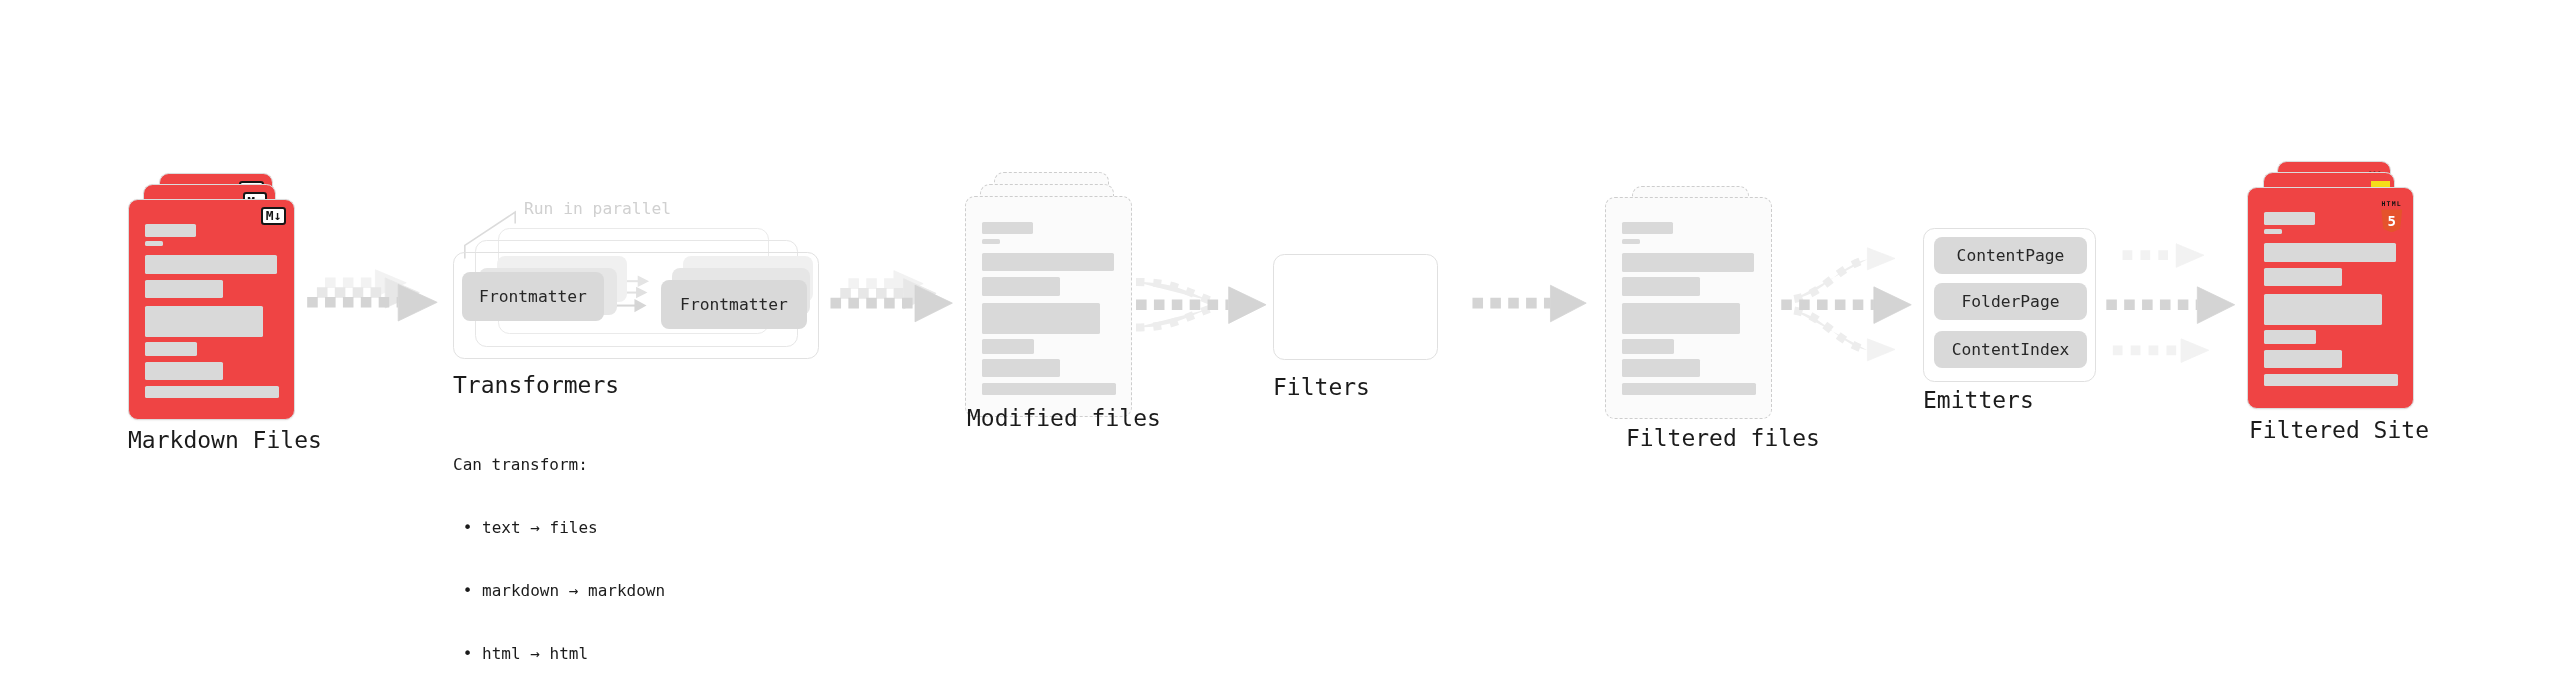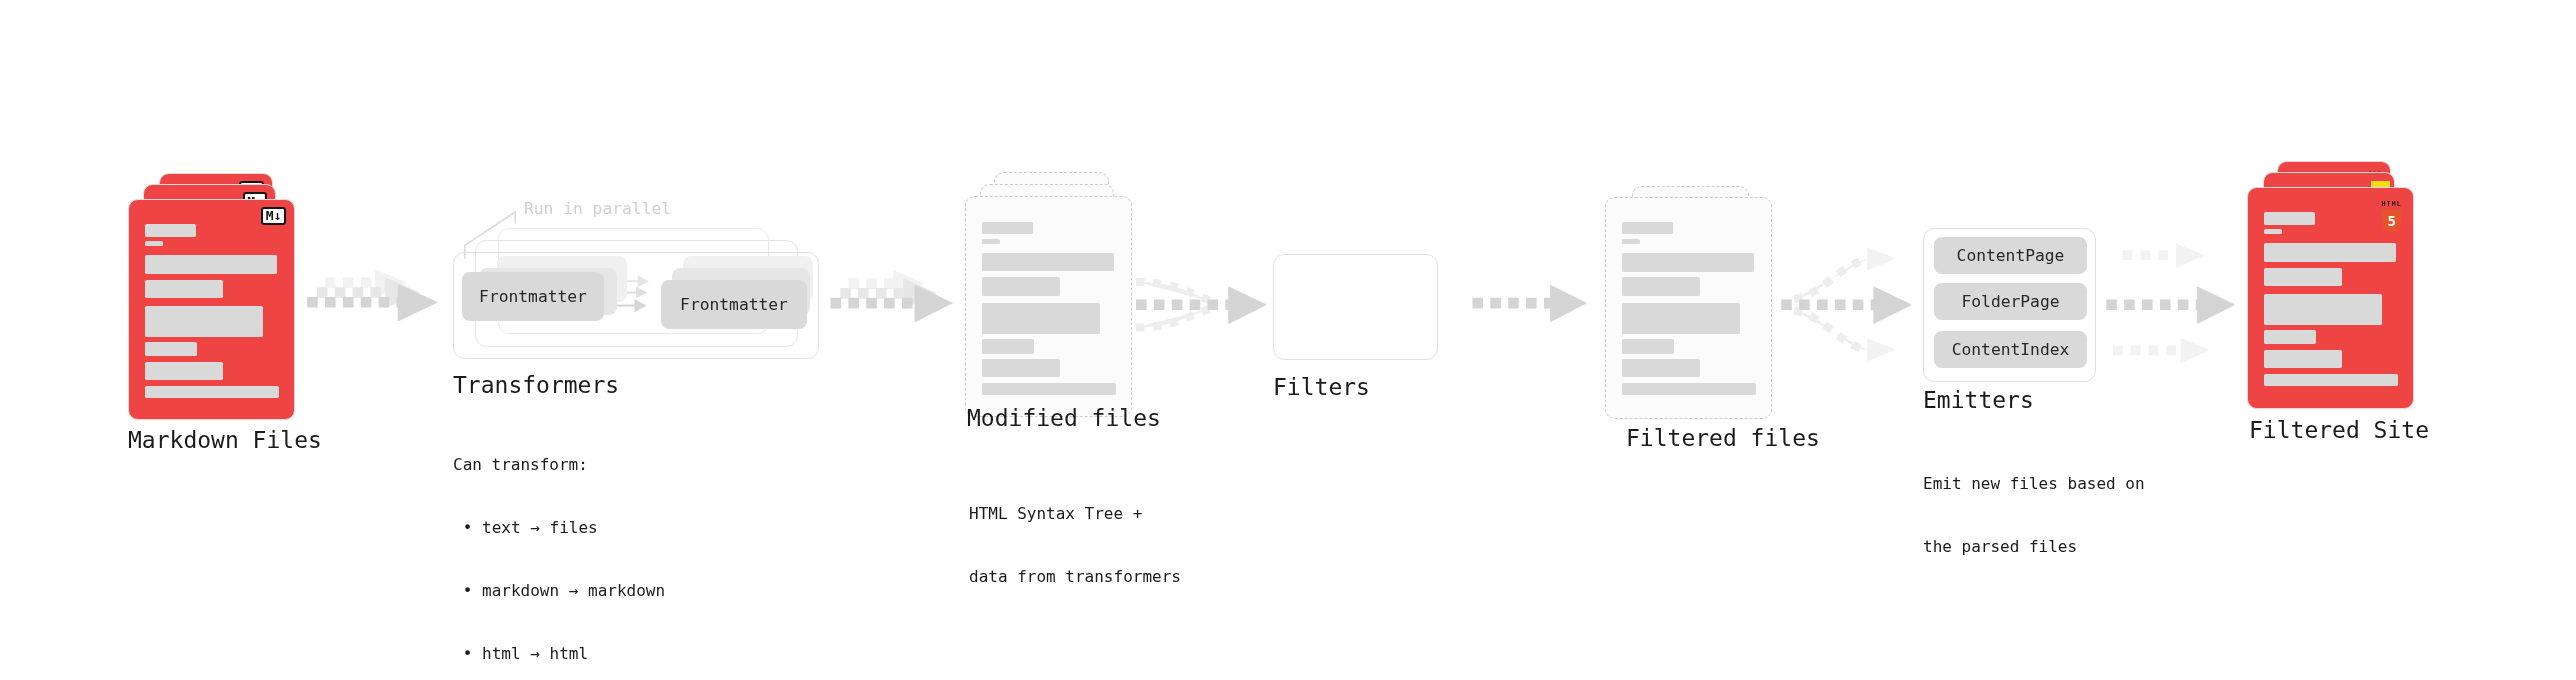--- a/index.html
+++ b/index.html
@@ -177,24 +177,20 @@
           <div class="bar" style="width: 132px; height: 18.7px; margin-bottom: 5.7px;"></div>
           <div class="bar" style="width: 78px; height: 18.7px; margin-bottom: 7.3px;"></div>
           <div class="bar" style="width: 118px; height: 31px; margin-bottom: 4.9px;"></div>
           <div class="bar" style="width: 52px; height: 14.6px; margin-bottom: 5.7px;"></div>
           <div class="bar" style="width: 78px; height: 18px; margin-bottom: 5.7px;"></div>
           <div class="bar" style="width: 134px; height: 12.2px; margin-bottom: 0px;"></div>
         </div>
     </div>
   </div>
   <div class="stage-label" style="left:967px;top:404px">Modified files</div>
-  <div class="desc" style="left:969px;top:461px">
-    <div>HTML Syntax Tree +</div>
-    <div>data from transformers</div>
-  </div>
 
   <div class="obox" style="left:1273px;top:254px;width:165px;height:106px"></div>
   <div class="stage-label" style="left:1273px;top:373px">Filters</div>
 
   <div class="stack" style="left:1605px;top:186px;width:199px;height:236px">
     <div class="card dashed z1" style="left:27px;top:0;width:117px;height:221px"></div>
     <div class="card dashed z2" style="left:0;top:10.6px;width:167px;height:222px">
       <div class="bars">
           <div class="bar" style="width: 51px; height: 12.2px; margin-bottom: 4.9px;"></div>
           <div class="bar" style="width: 18px; height: 4.9px; margin-bottom: 9px;"></div>
@@ -207,24 +203,20 @@
         </div>
     </div>
   </div>
   <div class="stage-label" style="left:1626px;top:424px">Filtered files</div>
 
   <div class="obox" style="left:1923px;top:228px;width:173px;height:154px"></div>
   <div class="pill" style="left:1934px;top:237px;width:153px;height:37px">ContentPage</div>
   <div class="pill" style="left:1934px;top:283px;width:153px;height:37px">FolderPage</div>
   <div class="pill" style="left:1934px;top:331px;width:153px;height:37px">ContentIndex</div>
   <div class="stage-label" style="left:1923px;top:386px">Emitters</div>
-  <div class="desc" style="left:1923px;top:431px">
-    <div>Emit new files based on</div>
-    <div>the parsed files</div>
-  </div>
 
   <div class="stack" style="left:2247px;top:161px;width:199px;height:252px">
     <div class="card z1" style="left:30px;top:0;width:114px;height:221px">
       <span class="css-badge">
         <span class="txt">CSS</span>
         <span class="bar-b"></span>
       </span>
     </div>
     <div class="card z2" style="left:16.3px;top:11.4px;width:132px;height:221px">
       <span class="js-badge"></span>

